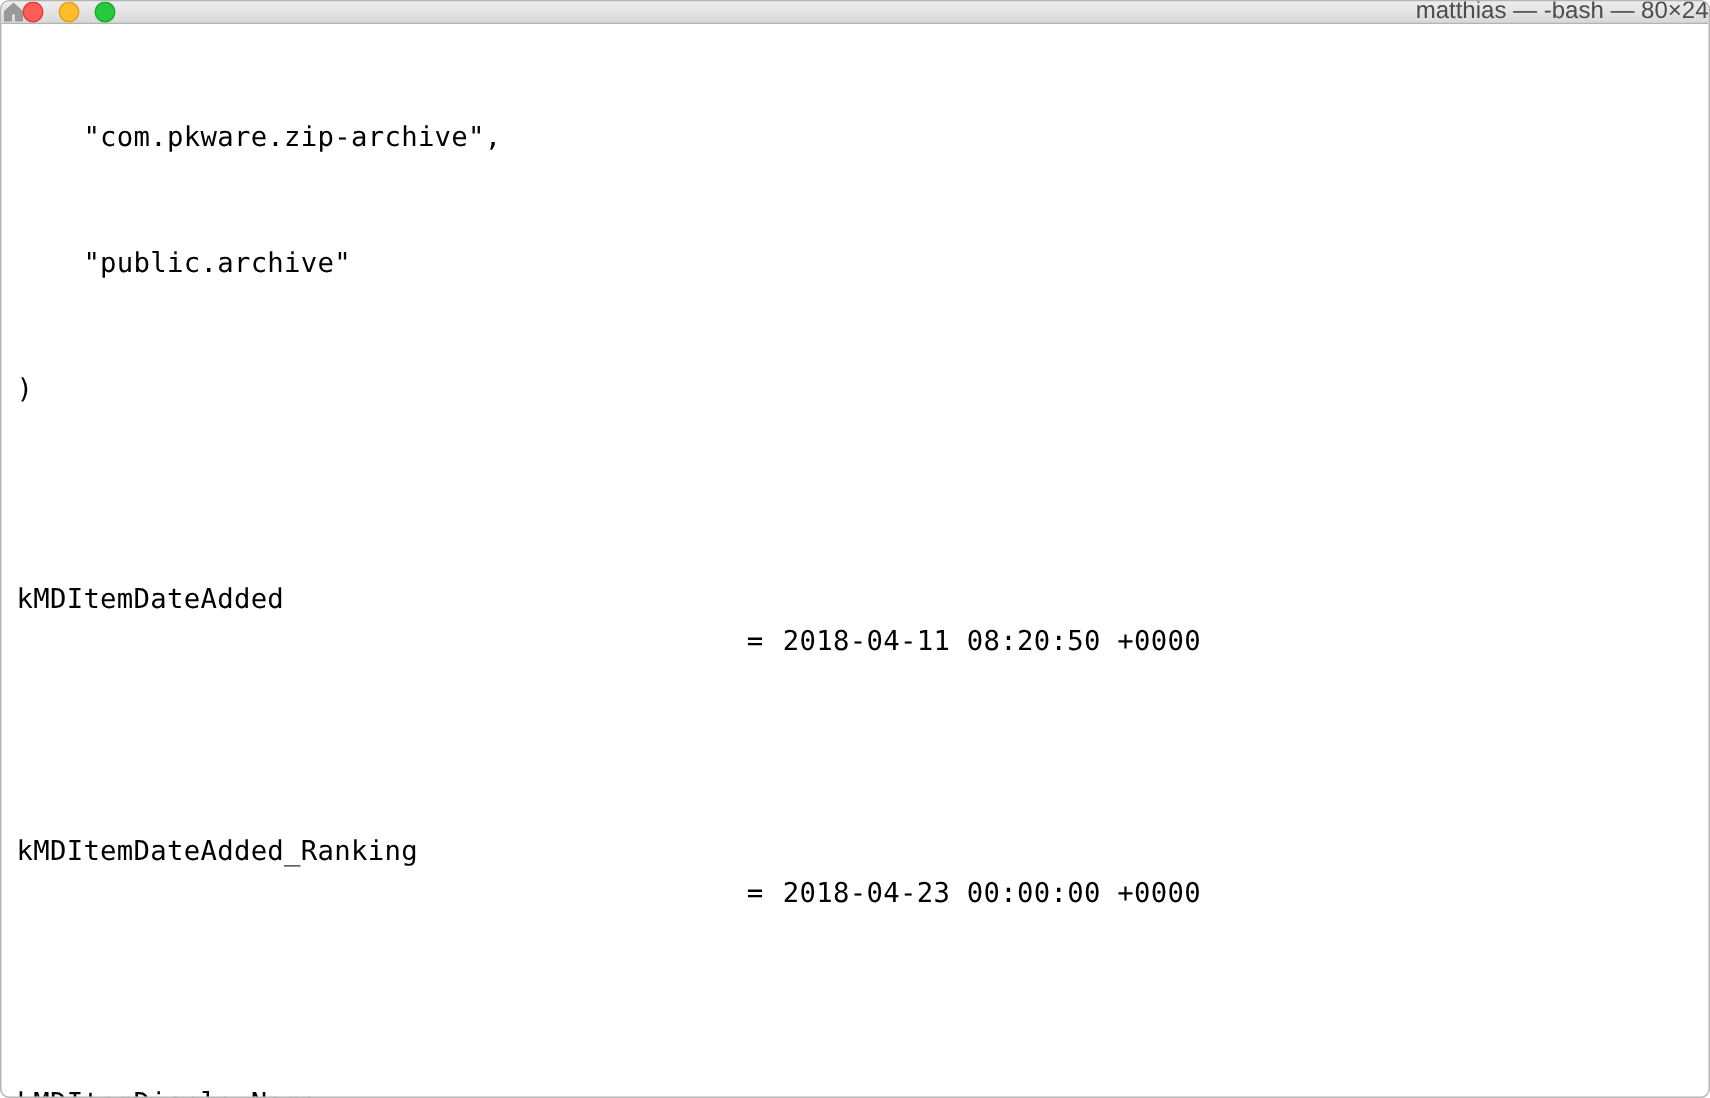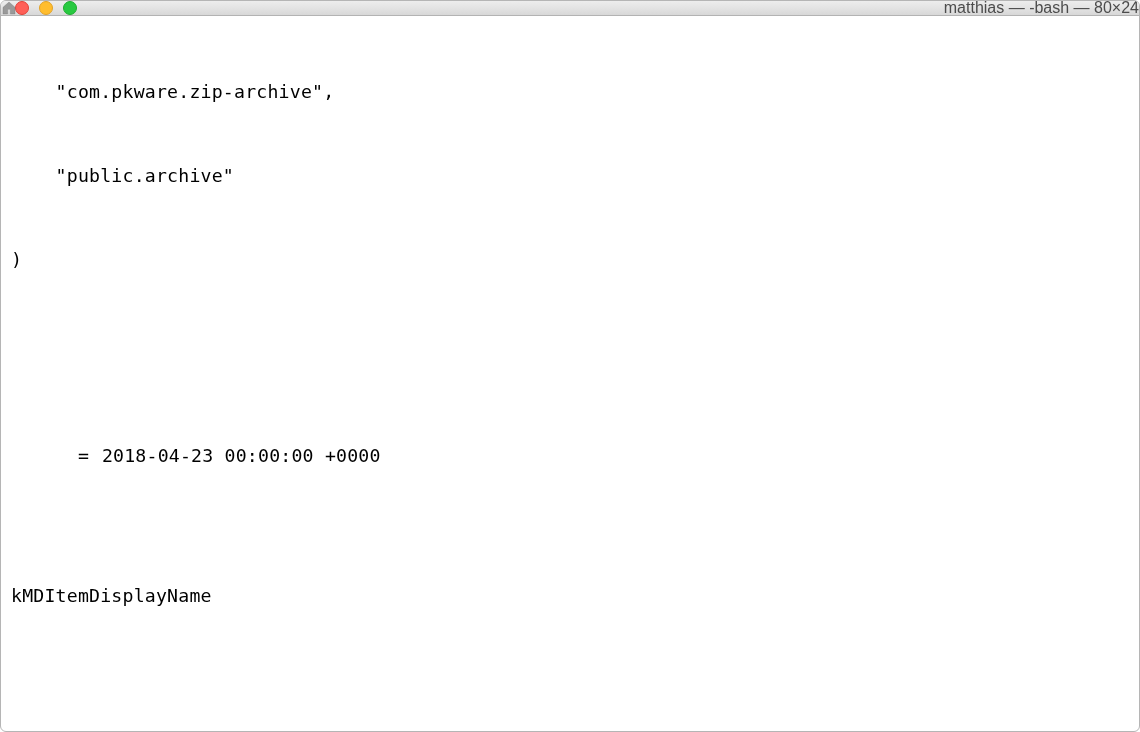--- a/index.html
+++ b/index.html
@@ -101,22 +101,29 @@
       </span>
       <span>matthias — -bash — 80×24</span>
     </div>
   </div>
 
   <div class="content">
     <div>    "com.pkware.zip-archive",</div>
     <div>    "public.archive"</div>
     <div>)</div>
     <div id="rows">
+  <div class="row">
+    <span class="key">kMDItemDateAdded</span>
+    <span class="val">
+      <span class="eq">= </span><span class="valtext">2018-04-11 08:20:50 +0000</span>
+    </span>
+  </div>
 
   <div class="row">
+    <span class="key">kMDItemDateAdded_Ranking</span>
     <span class="val">
       <span class="eq">= </span><span class="valtext">2018-04-23 00:00:00 +0000</span>
     </span>
   </div>
 
   <div class="row">
     <span class="key">kMDItemDisplayName</span>
     <span class="val">
       
     </span>

